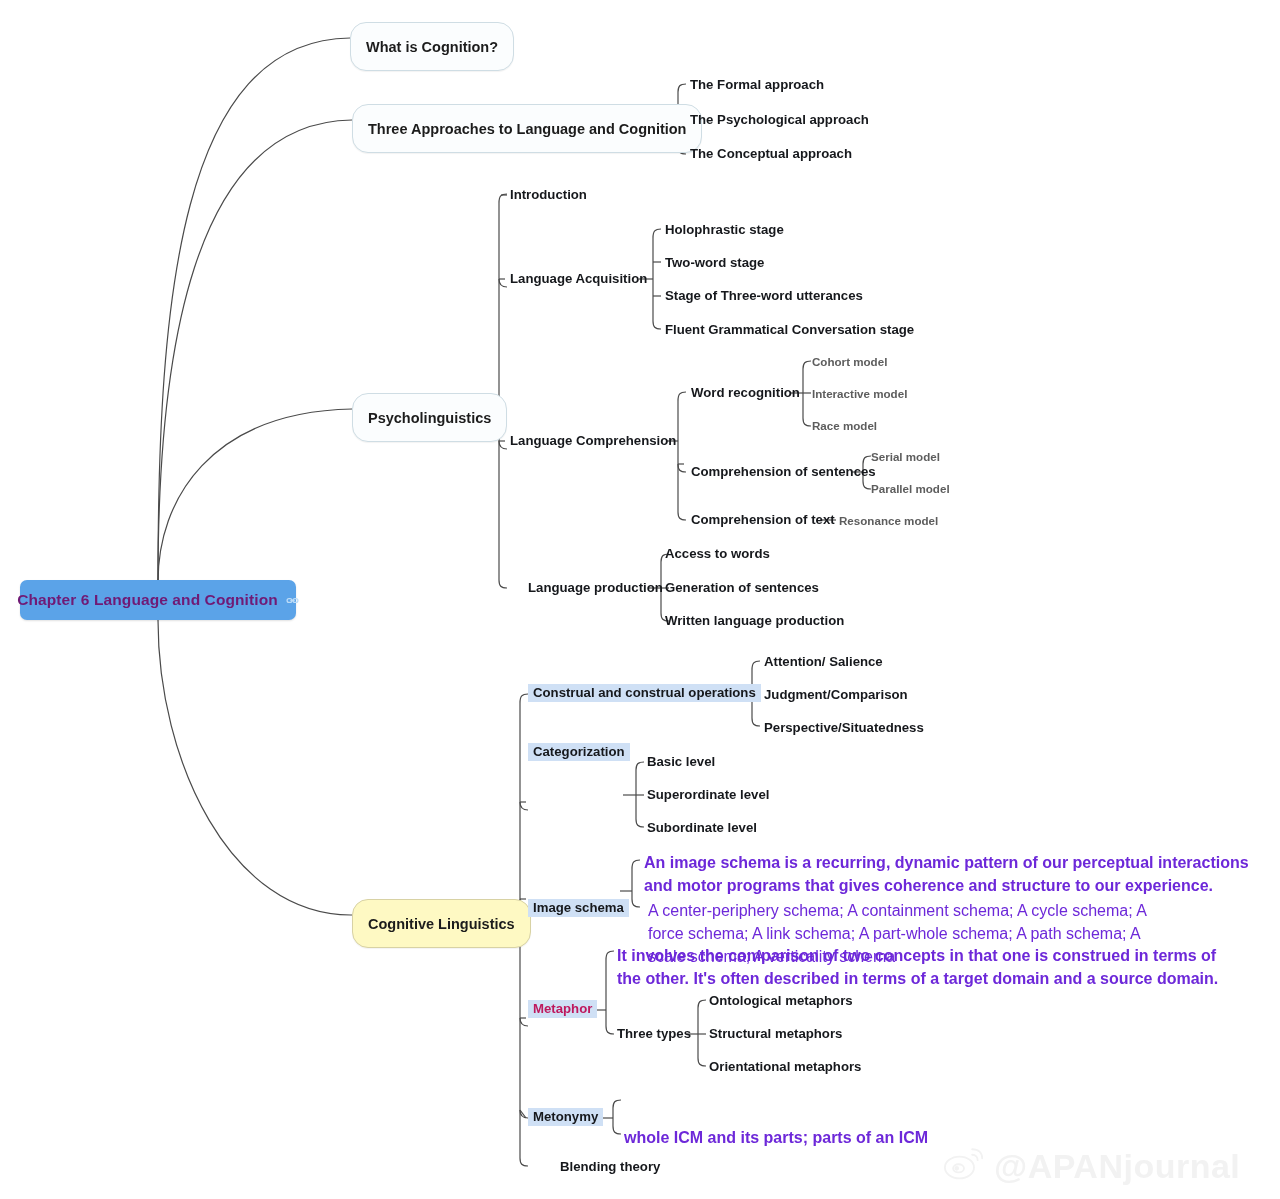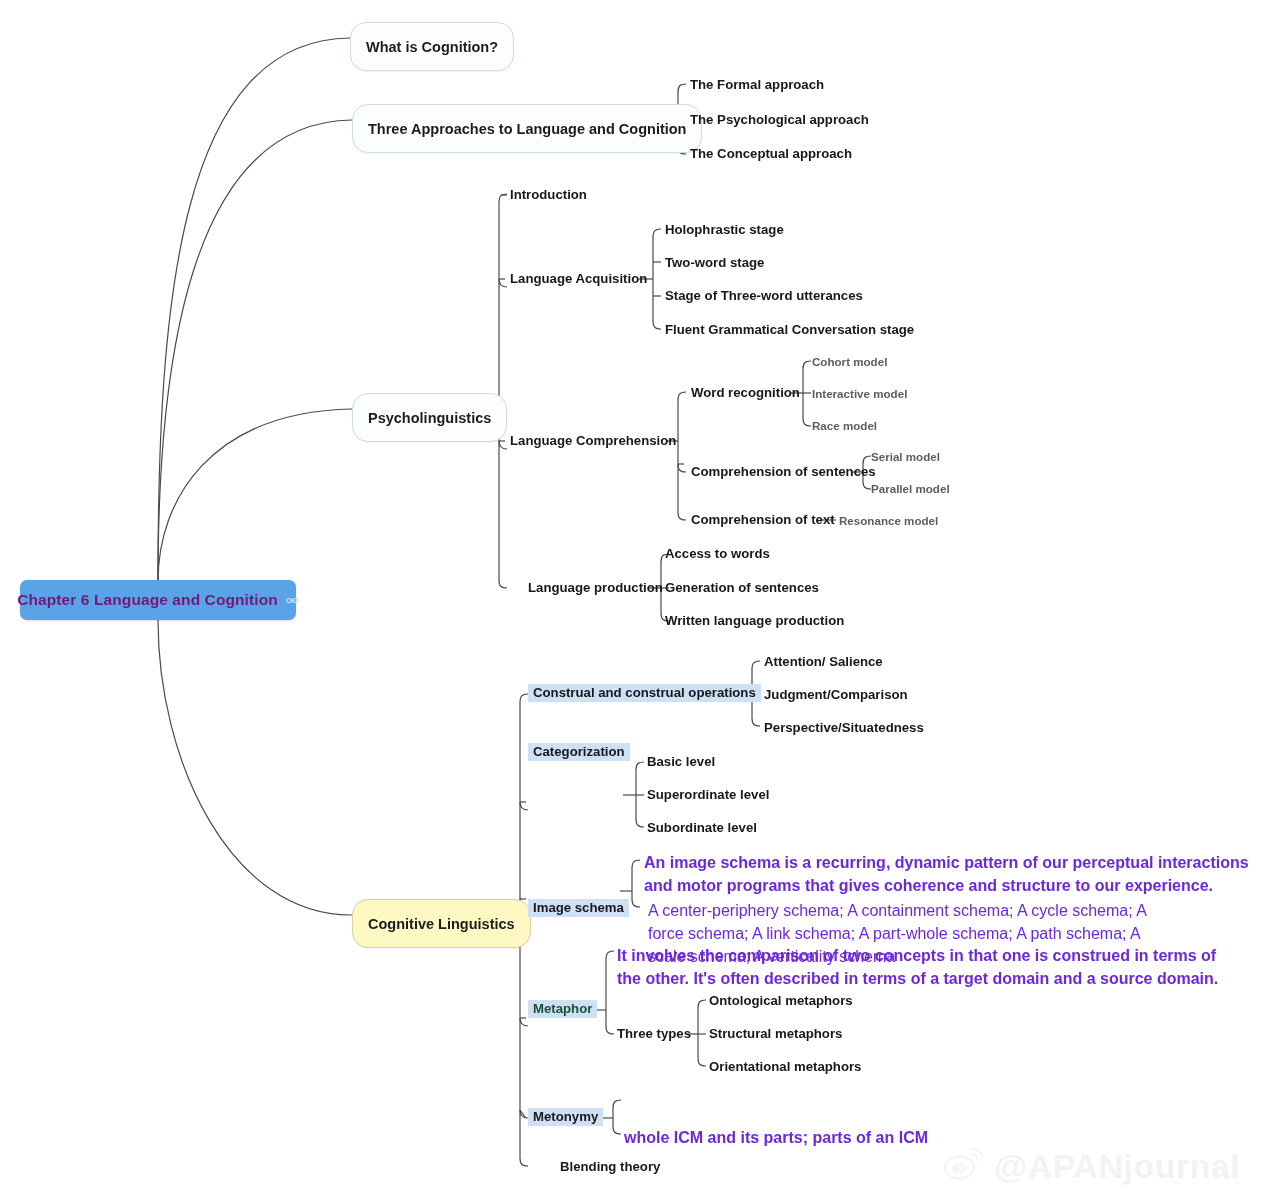--- a/index.html
+++ b/index.html
@@ -31,21 +31,21 @@
     background:#fbfdfe;border:1px solid #cfdde4;padding:8px 15px;
     box-shadow:0 1px 1px rgba(0,0,0,.05);
   }
   .pill .label{font-weight:bold;font-size:14.5px;color:#1c1c1c;}
   .pill.yellow{background:#fef9c3;border:1px solid #d8d2a4;}
 
   
   .txt{font-weight:bold;font-size:13.2px;color:#16181c;line-height:1.25;}
   .txt.sm{font-size:11.6px;color:#5d5d5d;font-weight:bold;}
   .hl{background:#cfe0f5;padding:1px 5px 2px 5px;}
-  .hl.crimson{color:#14532d;}
+  .hl.crimson{color:#be185d;}
   .para{font-size:16px;color:#6d28d9;font-weight:bold;line-height:1.45;white-space:normal;}
   .para.reg{font-weight:normal;}
   .para.semi{font-weight:bold;}
 
   
   .watermark{
     position:absolute;left:942px;top:1138px;width:330px;height:56px;
     display:flex;align-items:center;gap:8px;
     color:#f3f3f3;font-size:34px;font-weight:bold;letter-spacing:.5px;
     user-select:none;

